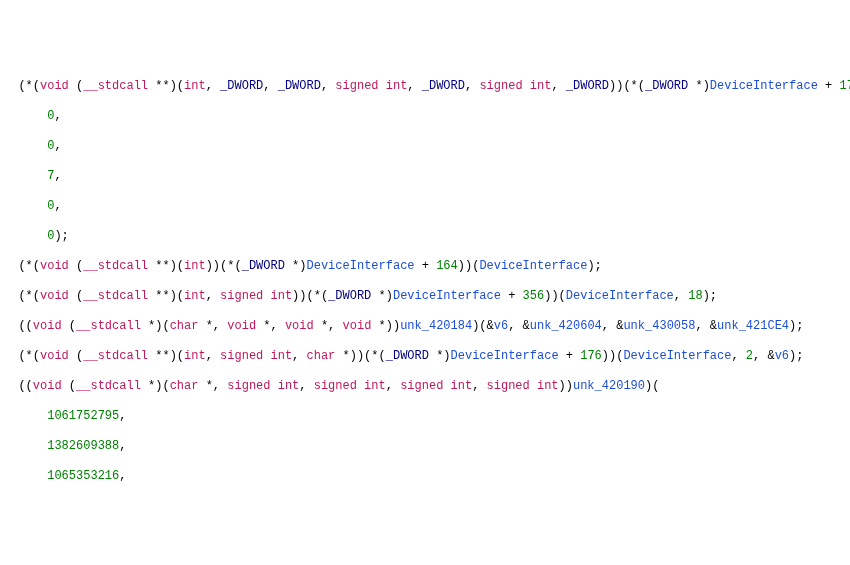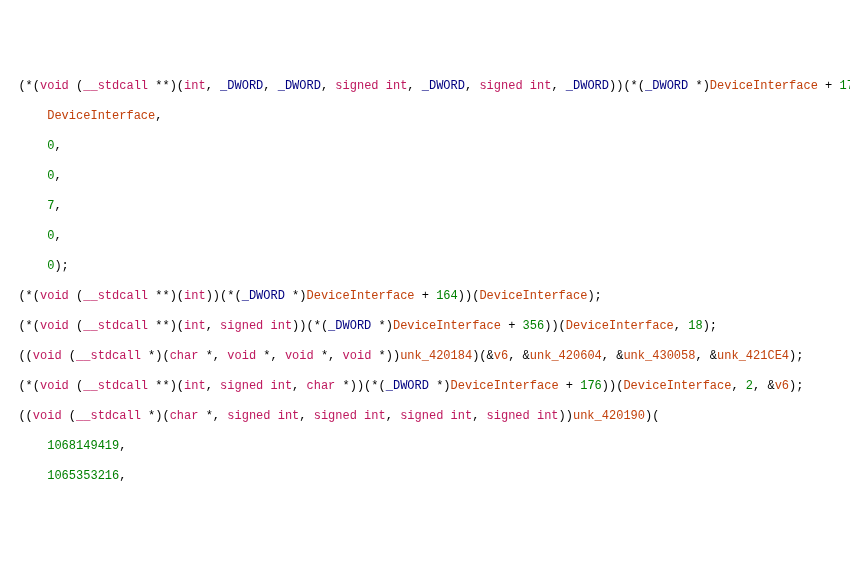--- a/index.html
+++ b/index.html
@@ -11,43 +11,43 @@
     line-height: 15px;
     white-space: pre;
     color: #000080;
     overflow: hidden;
     width: 842px;
     height: 557px;
   }
   .line { display: block; }
   .kw   { color: #be185d; }  
   .typ  { color: #000080; text-align: center; }  
-  .id   { color: #c2410c; }  
+  .id   { color: #1d4ed8; }  
   .num  { color: #008000; }  
   .op   { color: #000000; }  
 </style>
 </head>
 <body>
 
 
 
 
 <div id="code"><span class="line">  <span class="op">(*(</span><span class="kw">void</span><span class="op"> (</span><span class="kw">__stdcall</span><span class="op"> **)(</span><span class="kw">int</span><span class="op">, </span><span class="typ">_DWORD</span><span class="op">, </span><span class="typ">_DWORD</span><span class="op">, </span><span class="kw">signed int</span><span class="op">, </span><span class="typ">_DWORD</span><span class="op">, </span><span class="kw">signed int</span><span class="op">, </span><span class="typ">_DWORD</span><span class="op">))(*(</span><span class="typ">_DWORD</span><span class="op"> *)</span><span class="id">DeviceInterface</span><span class="op"> + </span><span class="num">172</span></span>
-<span class="line">      <span class="id">DeviceInterface</span><span class="op">,</span></span>
 <span class="line">      <span class="num">0</span><span class="op">,</span></span>
 <span class="line">      <span class="num">0</span><span class="op">,</span></span>
 <span class="line">      <span class="num">7</span><span class="op">,</span></span>
 <span class="line">      <span class="num">0</span><span class="op">,</span></span>
 <span class="line">      <span class="num">0</span><span class="op">);</span></span>
 <span class="line">  <span class="op">(*(</span><span class="kw">void</span><span class="op"> (</span><span class="kw">__stdcall</span><span class="op"> **)(</span><span class="kw">int</span><span class="op">))(*(</span><span class="typ">_DWORD</span><span class="op"> *)</span><span class="id">DeviceInterface</span><span class="op"> + </span><span class="num">164</span><span class="op">))(</span><span class="id">DeviceInterface</span><span class="op">);</span></span>
 <span class="line">  <span class="op">(*(</span><span class="kw">void</span><span class="op"> (</span><span class="kw">__stdcall</span><span class="op"> **)(</span><span class="kw">int</span><span class="op">, </span><span class="kw">signed int</span><span class="op">))(*(</span><span class="typ">_DWORD</span><span class="op"> *)</span><span class="id">DeviceInterface</span><span class="op"> + </span><span class="num">356</span><span class="op">))(</span><span class="id">DeviceInterface</span><span class="op">, </span><span class="num">18</span><span class="op">);</span></span>
 <span class="line">  <span class="op">((</span><span class="kw">void</span><span class="op"> (</span><span class="kw">__stdcall</span><span class="op"> *)(</span><span class="kw">char</span><span class="op"> *, </span><span class="kw">void</span><span class="op"> *, </span><span class="kw">void</span><span class="op"> *, </span><span class="kw">void</span><span class="op"> *))</span><span class="id">unk_420184</span><span class="op">)(&amp;</span><span class="id">v6</span><span class="op">, &amp;</span><span class="id">unk_420604</span><span class="op">, &amp;</span><span class="id">unk_430058</span><span class="op">, &amp;</span><span class="id">unk_421CE4</span><span class="op">);</span></span>
 <span class="line">  <span class="op">(*(</span><span class="kw">void</span><span class="op"> (</span><span class="kw">__stdcall</span><span class="op"> **)(</span><span class="kw">int</span><span class="op">, </span><span class="kw">signed int</span><span class="op">, </span><span class="kw">char</span><span class="op"> *))(*(</span><span class="typ">_DWORD</span><span class="op"> *)</span><span class="id">DeviceInterface</span><span class="op"> + </span><span class="num">176</span><span class="op">))(</span><span class="id">DeviceInterface</span><span class="op">, </span><span class="num">2</span><span class="op">, &amp;</span><span class="id">v6</span><span class="op">);</span></span>
 <span class="line">  <span class="op">((</span><span class="kw">void</span><span class="op"> (</span><span class="kw">__stdcall</span><span class="op"> *)(</span><span class="kw">char</span><span class="op"> *, </span><span class="kw">signed int</span><span class="op">, </span><span class="kw">signed int</span><span class="op">, </span><span class="kw">signed int</span><span class="op">, </span><span class="kw">signed int</span><span class="op">))</span><span class="id">unk_420190</span><span class="op">)(</span></span>
-<span class="line">      <span class="num">1068149419</span><span class="op">,</span></span>
+<span class="line">      <span class="num">1061752795</span><span class="op">,</span></span>
+<span class="line">      <span class="num">1382609388</span><span class="op">,</span></span>
 <span class="line">      <span class="num">1065353216</span><span class="op">,</span></span>
 
 
 
 
 
 
 
 
 

